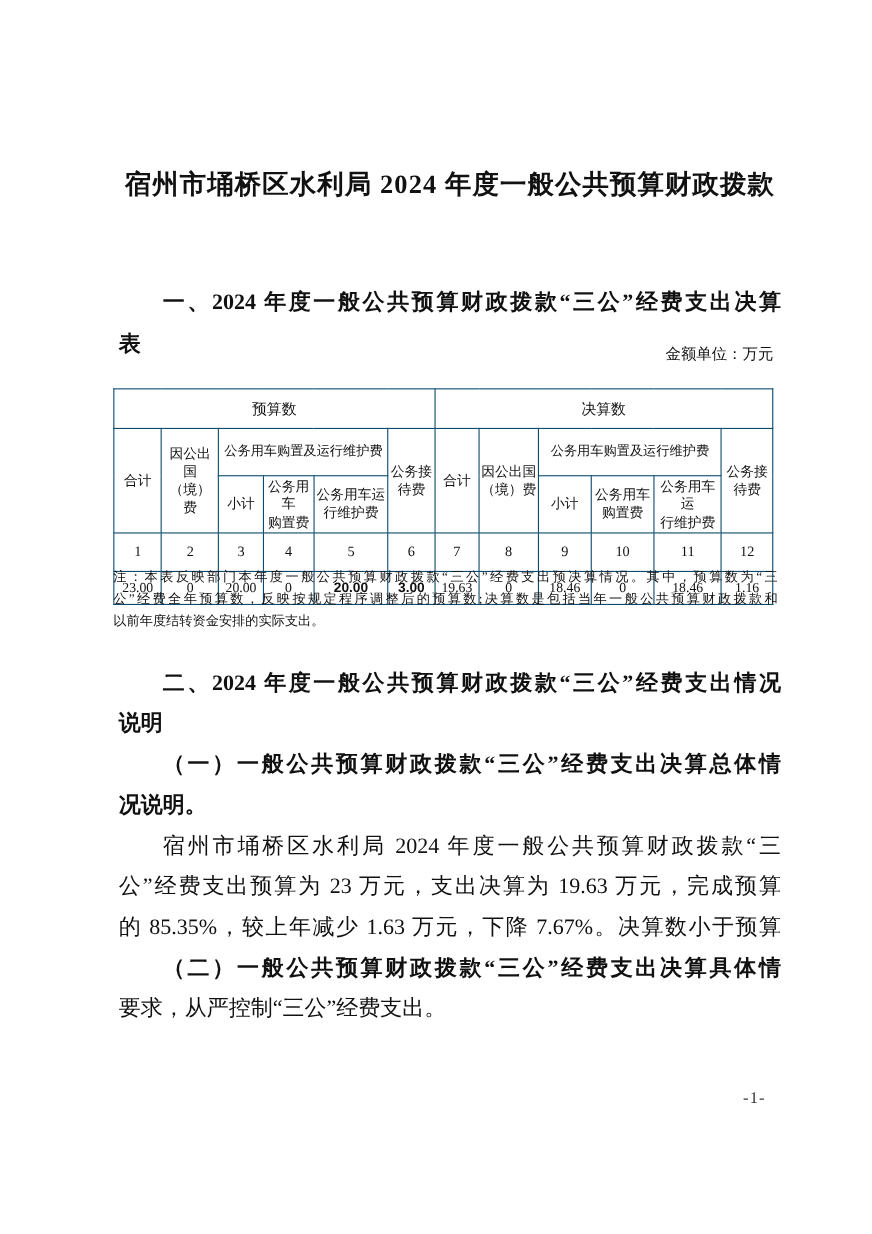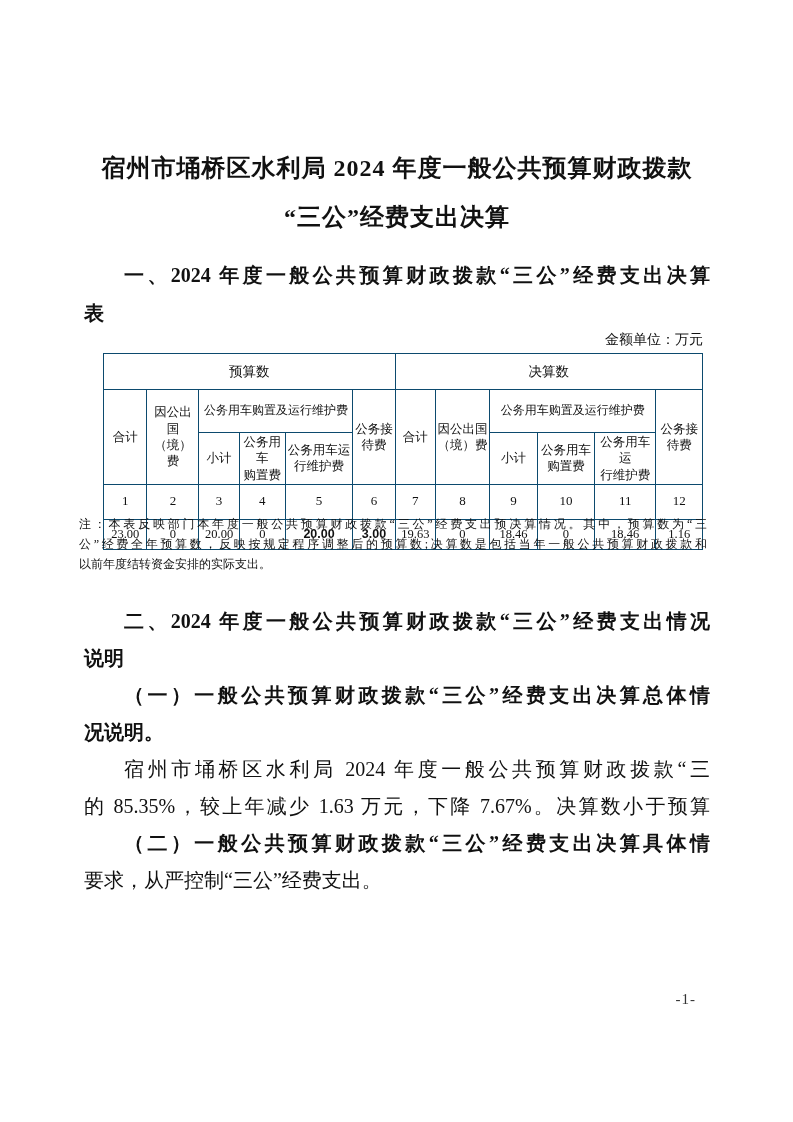--- a/index.html
+++ b/index.html
@@ -7,27 +7,27 @@
         font-family:"Liberation Serif","DejaVu Serif",serif;color:#111;overflow:hidden;}
 
   
   .title{position:absolute;left:84px;top:144px;width:626px;text-align:center;
          font-weight:bold;font-size:24px;line-height:49px;letter-spacing:1px;}
 
   
   .h1{position:absolute;left:84px;top:256px;width:626px;
       font-weight:bold;font-size:20px;line-height:38px;}
 
-  .ln{height:inherit;}
+  .ln{height:inherit;margin-left:24px;}
   .ind{text-indent:40px;}
   .st{text-align:justify;text-align-last:justify;}
   .b{font-weight:bold;}
 
   
-  .unit{position:absolute;right:90px;top:331px;font-size:14px;line-height:18px;}
+  .unit{position:absolute;right:90px;top:314px;font-size:14px;line-height:18px;}
 
   
   .tbl{position:absolute;left:103px;top:353px;width:600px;border-collapse:collapse;
        table-layout:fixed;}
   .tbl td{border:1px solid #0c4a6e;text-align:center;vertical-align:middle;
           font-size:12.5px;line-height:1.3;padding:1px 1px;overflow:hidden;}
   .tbl .gh{font-size:13.5px;}
   .tbl .vg{font-size:12px;white-space:nowrap;}
   .hl{display:block;}
   .r1 td{height:33px;}
@@ -49,21 +49,20 @@
   
   .pgnum{position:absolute;right:97px;top:991px;font-size:15px;color:#333;letter-spacing:1px;}
 </style>
 </head>
 <body>
 
 <div class="page">
 
   <div class="title">
     <div class="ln">宿州市埇桥区水利局 2024 年度一般公共预算财政拨款</div>
-    <div class="ln">“三公”经费支出决算</div>
   </div>
 
   <div class="h1">
     <div class="ln ind st">一、2024 年度一般公共预算财政拨款“三公”经费支出决算</div>
     <div class="ln">表</div>
   </div>
 
   <div class="unit">金额单位：万元</div>
 
   <table class="tbl">
@@ -164,20 +163,21 @@
     <div class="ln st">公”经费全年预算数，反映按规定程序调整后的预算数;决算数是包括当年一般公共预算财政拨款和</div>
     <div class="ln">以前年度结转资金安排的实际支出。</div>
   </div>
 
   <div class="flow">
     <div class="ln b ind st">二、2024 年度一般公共预算财政拨款“三公”经费支出情况</div>
     <div class="ln b">说明</div>
     <div class="ln b ind st">（一）一般公共预算财政拨款“三公”经费支出决算总体情</div>
     <div class="ln b">况说明。</div>
     <div class="ln ind st">宿州市埇桥区水利局 2024 年度一般公共预算财政拨款“三</div>
+    <div class="ln st">公”经费支出预算为 23 万元，支出决算为 19.63 万元，完成预算</div>
     <div class="ln st">的 85.35%，较上年减少 1.63 万元，下降 7.67%。决算数小于预算</div>
     <div class="ln b ind st">（二）一般公共预算财政拨款“三公”经费支出决算具体情</div>
     <div class="ln">要求，从严控制“三公”经费支出。</div>
   </div>
 
   <div class="pgnum">-1-</div>
 
 </div>
 
 </body></html>

